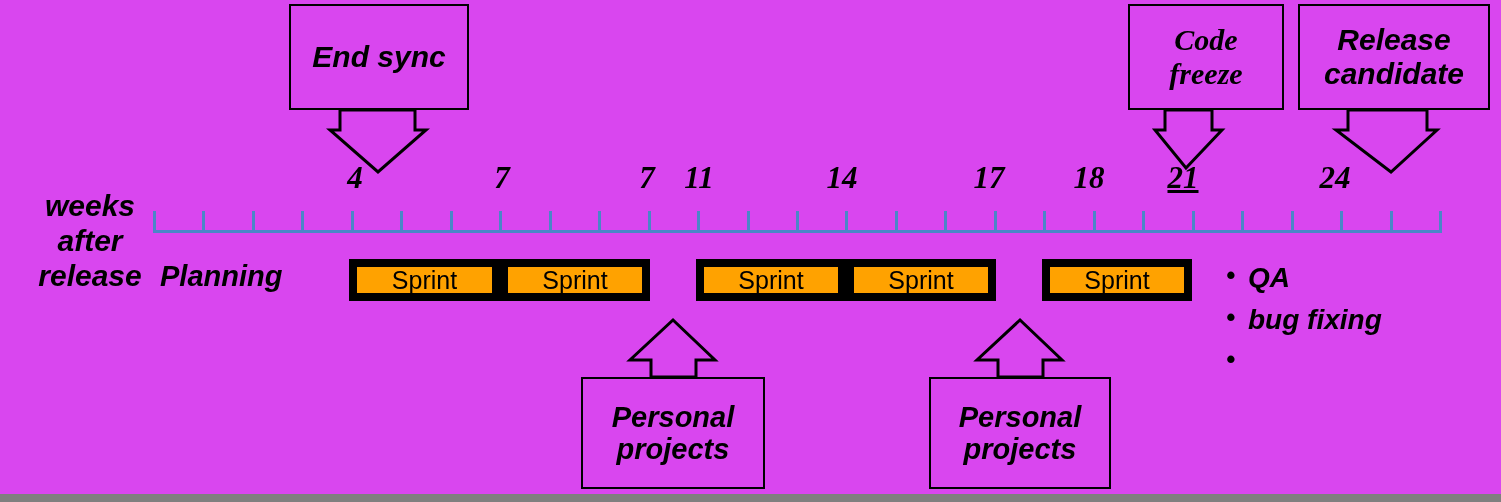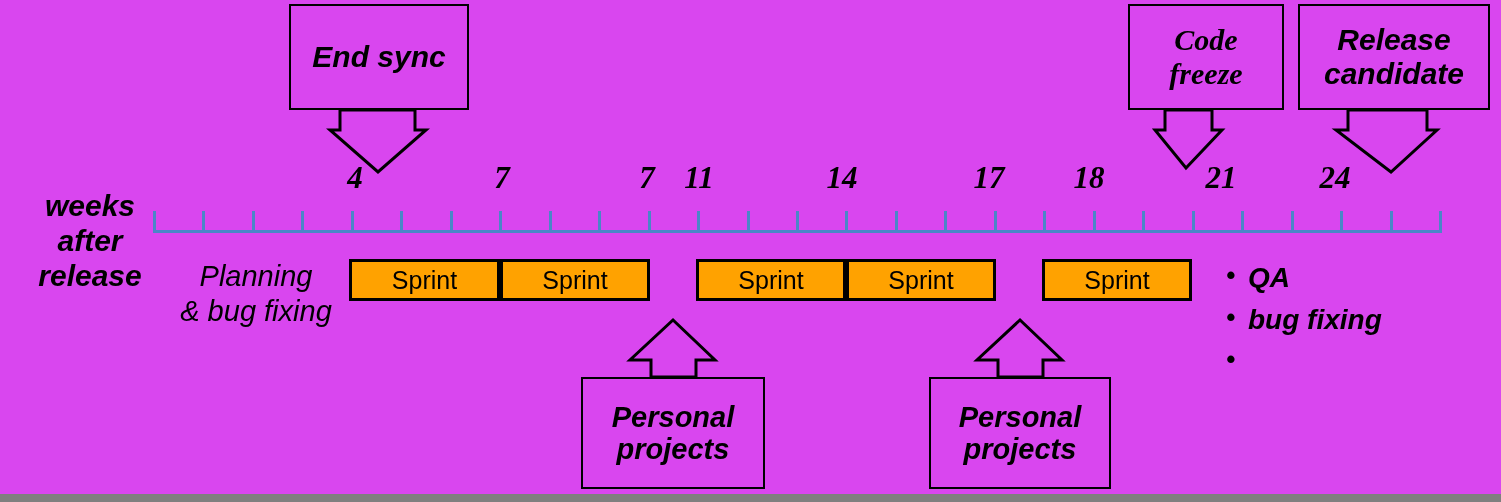--- a/index.html
+++ b/index.html
@@ -79,34 +79,34 @@
     line-height: 1.17;
     white-space: nowrap;
     margin-top: 20px;
   }
 
   
   #planning-caption {
     position: absolute;
     font-family: "Liberation Sans", sans-serif;
     font-style: italic;
-    font-weight: normal;
+    font-weight: bold;
     font-size: 29px;
     color: #000000;
-    text-align: center;
+    text-align: left;
     line-height: 1.2;
     white-space: nowrap;
   }
 
   
   .sprint {
     position: absolute;
     box-sizing: border-box;
     background: #ffa200;
-    border: 3px solid #000000;
+    border: 8px solid #000000;
     display: flex;
     align-items: center;
     justify-content: center;
     font-family: "Liberation Sans", sans-serif;
     font-style: normal;
     font-weight: normal;
     font-size: 25px;
     color: #000000;
     white-space: nowrap;
   }
@@ -180,21 +180,21 @@
     <polygon points="998,377 998,360 977,360 1020,320 1062,360 1043,360 1043,377" fill="none" stroke="#000000" stroke-width="3" stroke-linejoin="miter"></polygon>
   </svg>
 
   <div class="week-num" style="left:330px; top:160px; width:50px;">4</div>
   <div class="week-num" style="left:477px; top:160px; width:50px;">7</div>
   <div class="week-num" style="left:620px; top:160px; width:54px;">7</div>
   <div class="week-num" style="left:672px; top:160px; width:54px;">11</div>
   <div class="week-num" style="left:815px; top:160px; width:54px;">14</div>
   <div class="week-num" style="left:962px; top:160px; width:54px;">17</div>
   <div class="week-num" style="left:1062px; top:160px; width:54px;">18</div>
-  <div class="week-num" style="left:1194px; top:160px; width:54px;">21</div>
+  <div class="week-num" style="left:1156px; top:160px; width:54px;text-decoration:underline;">21</div>
   <div class="week-num" style="left:1308px; top:160px; width:54px;">24</div>
 
   <div id="axis-caption" style="left:14px; top:168px; width:152px;">
     <div>weeks</div>
     <div>after</div>
     <div>release</div>
   </div>
 
   <div id="axis-line" style="left:153px; top:230px; width:1286px; height:3px;"></div>
   <div id="ticks">
@@ -222,21 +222,20 @@
       <div class="tick" style="left: 1192px; top: 211px; height: 22px;"></div>
       <div class="tick" style="left: 1241px; top: 211px; height: 22px;"></div>
       <div class="tick" style="left: 1291px; top: 211px; height: 22px;"></div>
       <div class="tick" style="left: 1340px; top: 211px; height: 22px;"></div>
       <div class="tick" style="left: 1390px; top: 211px; height: 22px;"></div>
       <div class="tick" style="left: 1439px; top: 211px; height: 22px;"></div>
     </div>
 
   <div id="planning-caption" style="left:160px; top:259px; width:192px;">
     <div>Planning</div>
-    <div>&amp; bug fixing</div>
   </div>
 
   <div class="sprint" style="left:349px; top:259px; width:151px; height:42px;">Sprint</div>
   <div class="sprint" style="left:500px; top:259px; width:150px; height:42px;">Sprint</div>
   <div class="sprint" style="left:696px; top:259px; width:150px; height:42px;">Sprint</div>
   <div class="sprint" style="left:846px; top:259px; width:150px; height:42px;">Sprint</div>
   <div class="sprint" style="left:1042px; top:259px; width:150px; height:42px;">Sprint</div>
 
   <div id="bullets" style="left:1226px; top:261px;">
     <div class="bullet-row">

